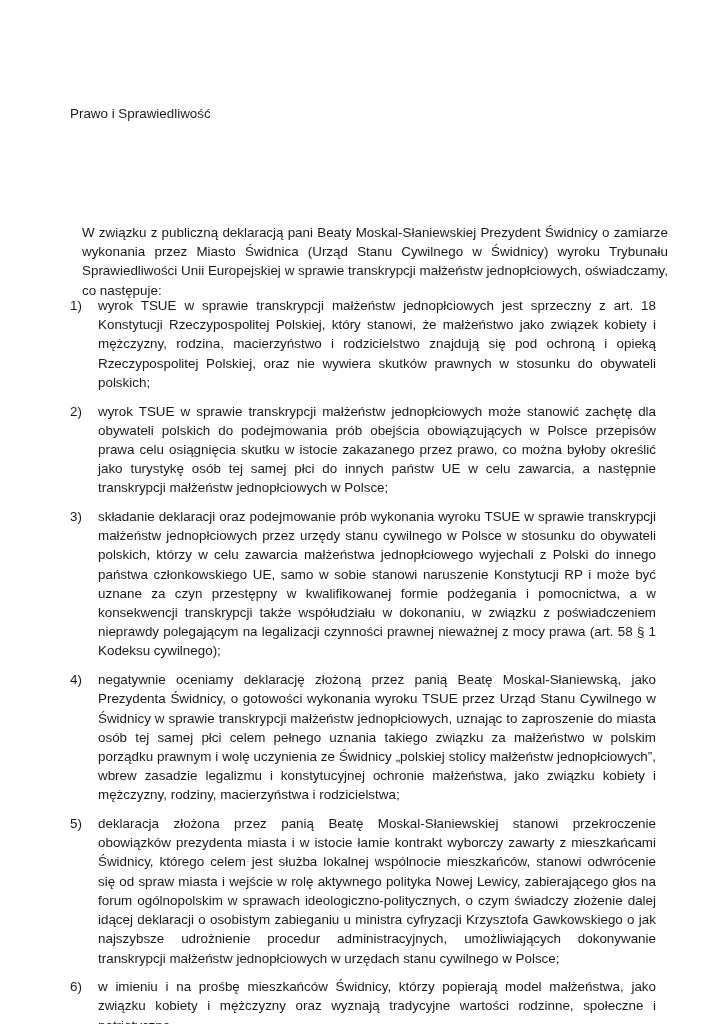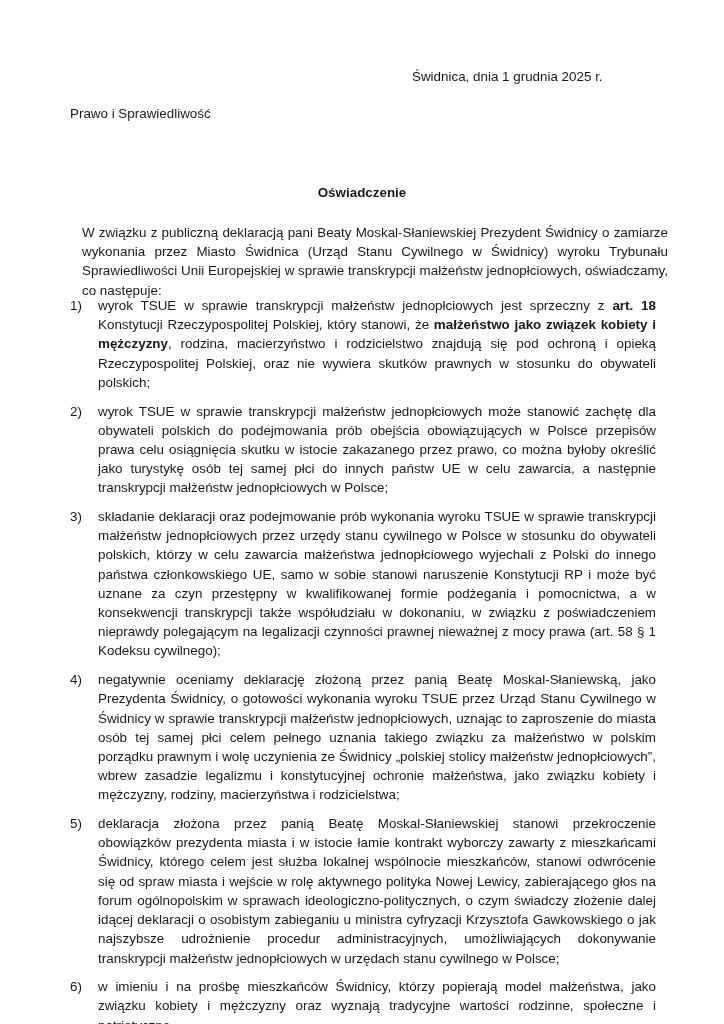--- a/index.html
+++ b/index.html
@@ -65,34 +65,32 @@
       position: relative;
       padding-left: 28px;
       text-align: justify;
       margin-bottom: 9.5px;
     }
     .point .num {
       position: absolute;
       left: 0;
       top: 0;
     }
-    b { font-weight: bold; }
+    b { font-weight: normal; }
   </style>
 </head>
 <body>
 
 <div class="page">
 
-  <div class="date">Świdnica, dnia 1 grudnia 2025 r.</div>
 
   <div class="sender">
     <div>Prawo i Sprawiedliwość</div>
   </div>
 
-  <div class="title">Oświadczenie</div>
 
   <p class="intro">W związku z publiczną deklaracją pani Beaty Moskal-Słaniewskiej Prezydent Świdnicy o zamiarze wykonania przez Miasto Świdnica (Urząd Stanu Cywilnego w Świdnicy) wyroku Trybunału Sprawiedliwości Unii Europejskiej w sprawie transkrypcji małżeństw jednopłciowych, oświadczamy, co następuje:</p>
 
   <ol class="points">
     <li class="point">
       <span class="num">1)</span>
       <span><span>wyrok TSUE w sprawie transkrypcji małżeństw jednopłciowych jest sprzeczny z </span><b>art. 18</b><span> Konstytucji Rzeczypospolitej Polskiej, który stanowi, że </span><b>małżeństwo jako związek kobiety i mężczyzny</b><span>, rodzina, macierzyństwo i rodzicielstwo znajdują się pod ochroną i opieką Rzeczypospolitej Polskiej, oraz nie wywiera skutków prawnych w stosunku do obywateli polskich;</span></span>
     </li>
     <li class="point">
       <span class="num">2)</span>

